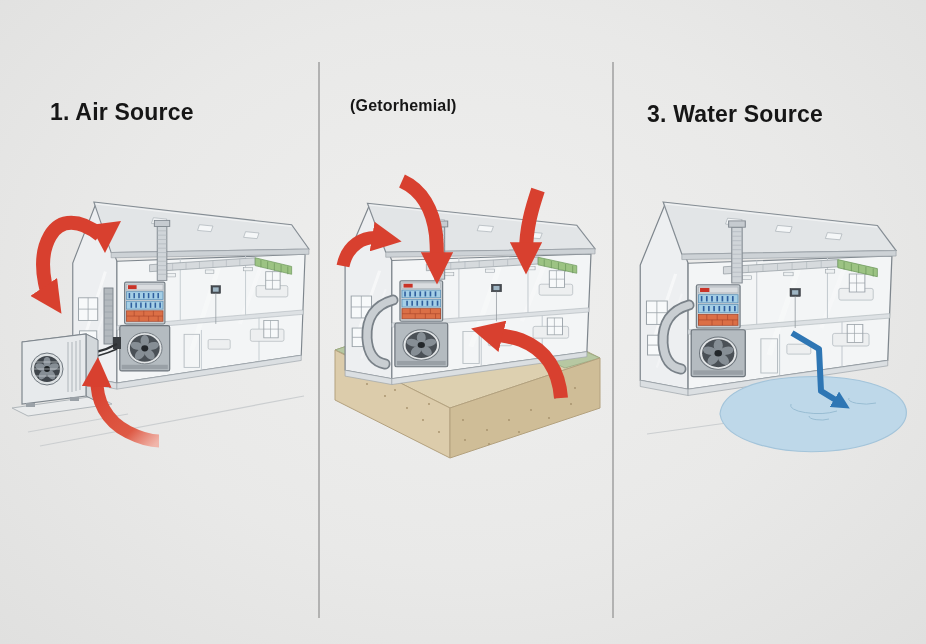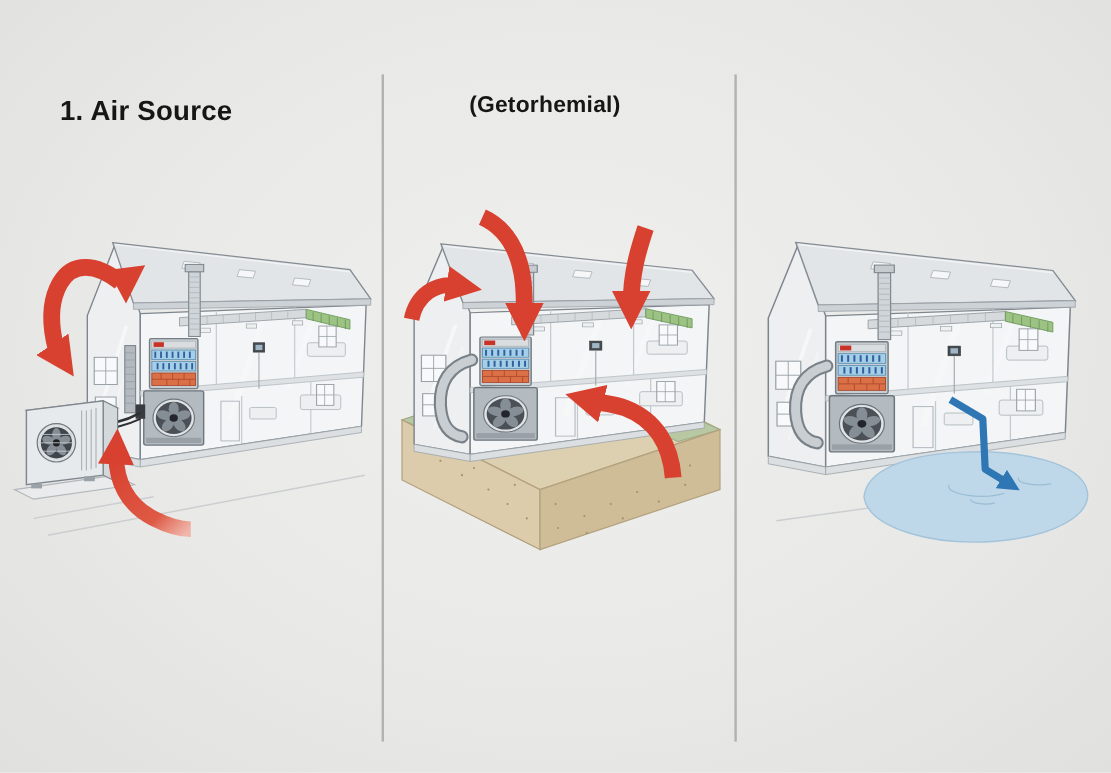--- a/index.html
+++ b/index.html
@@ -1,21 +1,21 @@
 <!DOCTYPE html>
 <html><head>
 <meta charset="utf-8">
 <style>
   html,body{margin:0;padding:0;}
   body{font-family:"Liberation Sans",sans-serif;}
   .page{position:relative;width:926px;height:644px;overflow:hidden;
         background:radial-gradient(ellipse at 50% 45%, #efefee 0%, #e9e9e8 55%, #e0e0df 100%);}
   .divider{position:absolute;top:62px;width:2px;height:556px;background:#a8a8a8;opacity:.85;}
-  .panel-title{position:absolute;font-weight:bold;color:#161616;font-size:23px;letter-spacing:.2px;white-space:nowrap;}
-  .panel-title .sub{display:block;text-align:center;font-size:19px;margin-top:2px;}
+  .panel-title{position:absolute;font-weight:bold;color:#161616;font-size:23px;letter-spacing:.2px;white-space:nowrap;margin-top:20px;}
+  .panel-title .sub{display:block;text-align:left;font-size:16px;margin-top:2px;}
   #p2t{left:350px;top:75px;width:208px;text-align:center;}
   #p1t{left:50px;top:79px;}
   #p3t{left:647px;top:81px;}
   svg.panel{position:absolute;top:0;}
   #svg1{left:0;}
   #svg2{left:319px;}
   #svg3{left:613px;}
 </style>
 </head>
 <body>
@@ -193,20 +193,21 @@
           <polygon points="52,238 244,206 244,212 52,245"></polygon>
         </g>
       </g>
     </defs>
   </svg>
 
   <div class="panel-title" id="p1t" style="color: rgb(22, 22, 22);">1. Air Source</div>
   <div class="panel-title" id="p2t" style="color: rgb(22, 22, 22);">
     <span class="sub">(Getorhemial)</span>
   </div>
+  <div class="panel-title" id="p3t" style="color: rgb(22, 22, 22);">3. Water Source</div>
 
   <div class="divider" style="left: 318px; background-color: rgb(168, 168, 168);"></div>
   <div class="divider" style="left: 612px; background-color: rgb(168, 168, 168);"></div>
 
   <svg id="svg1" class="panel" width="319" height="644" viewBox="0 0 319 644">
     <g stroke="#cbced0" stroke-width="1.2">
       <line x1="40" y1="446" x2="304" y2="396"></line>
       <line x1="28" y1="432" x2="128" y2="414"></line>
     </g>
     <use href="#house" transform="translate(67,176) scale(0.96,0.87)"></use>

